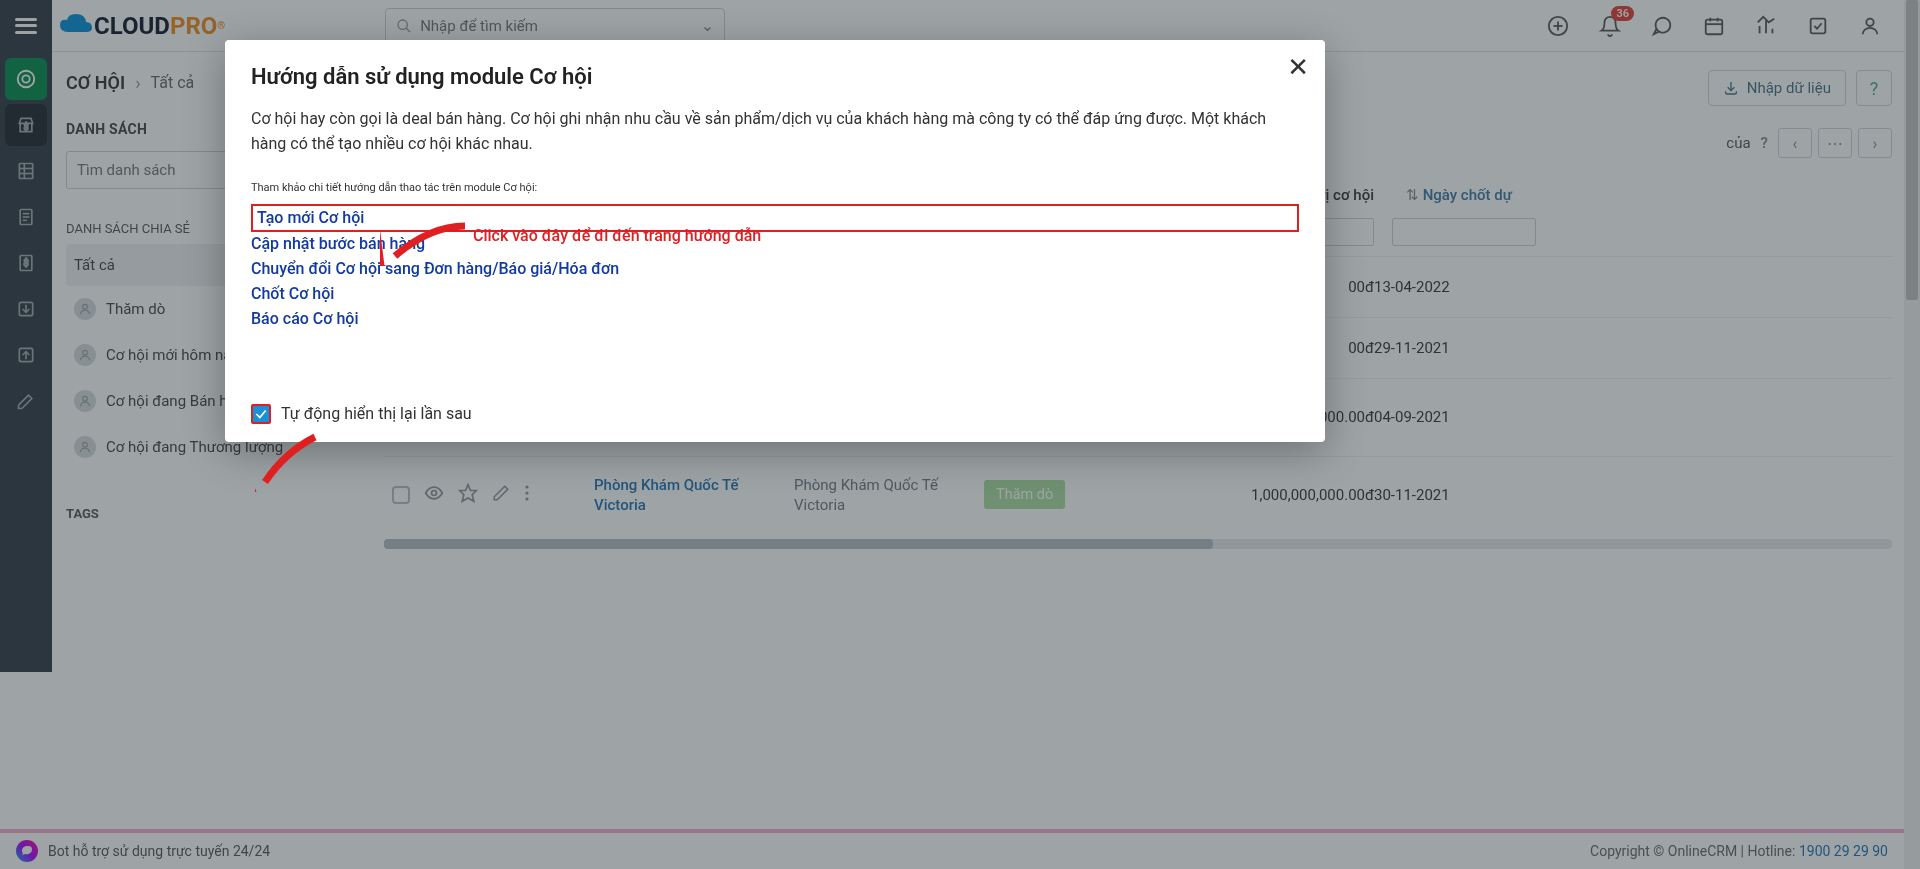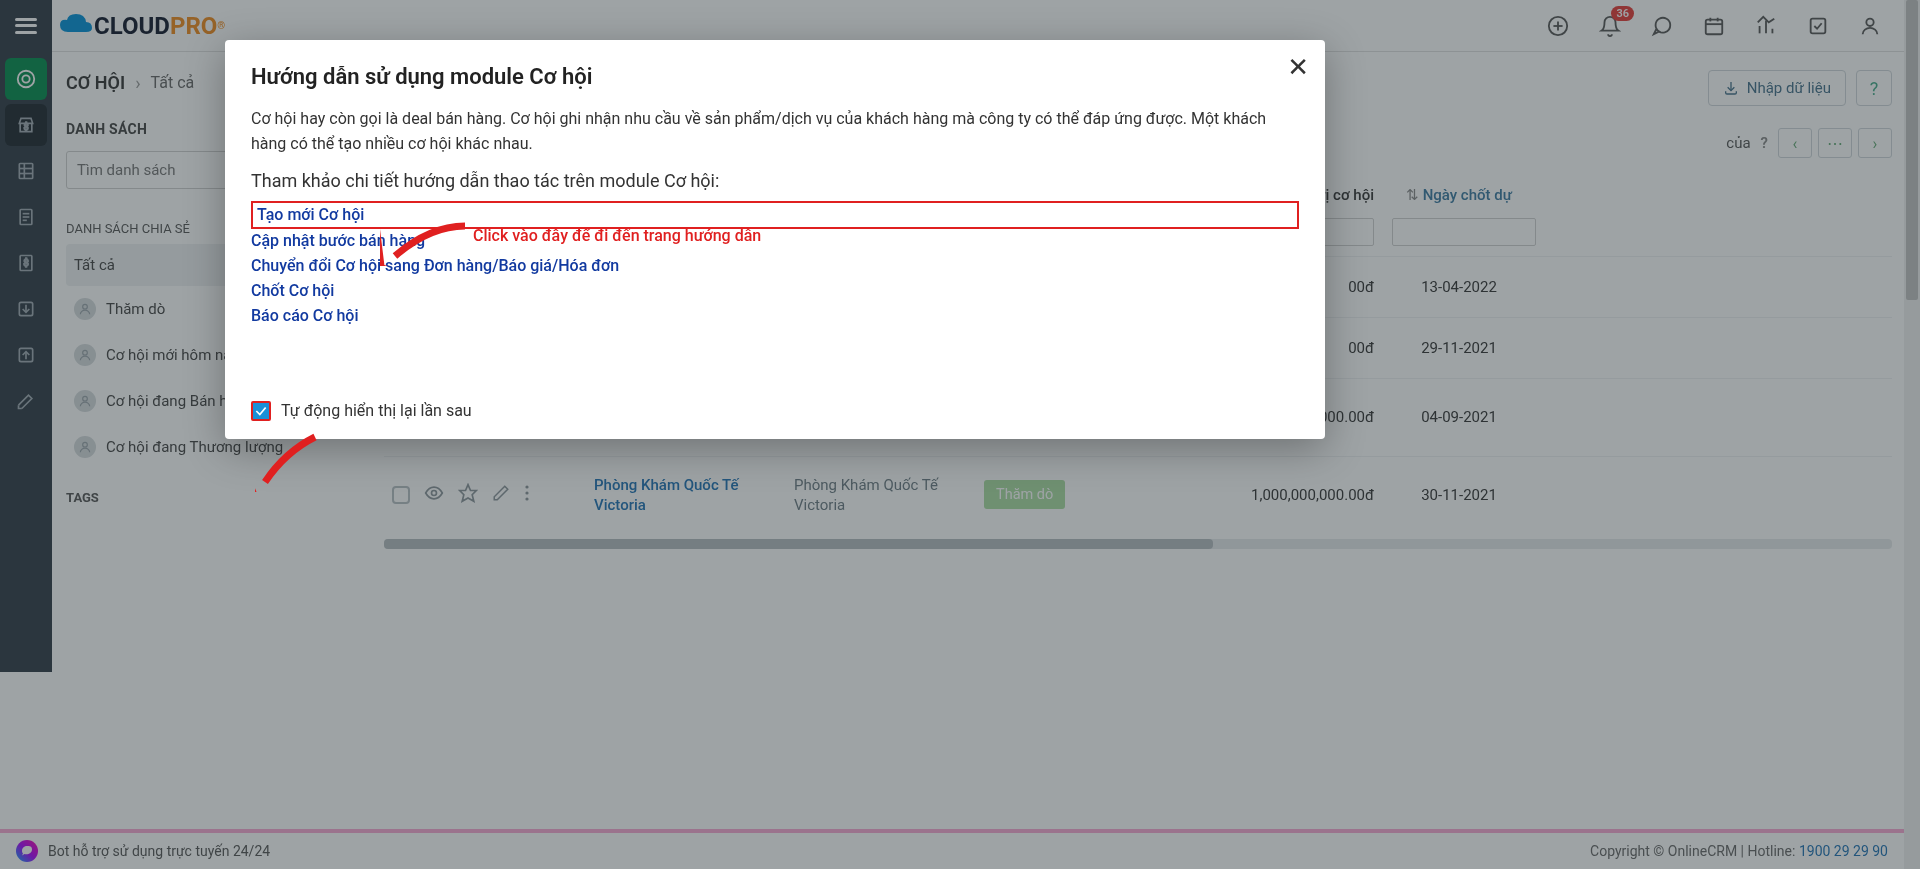--- a/index.html
+++ b/index.html
@@ -36,21 +36,21 @@
     .crumb-chev { color:#999; font-weight:400; }
     .crumb-sub { color:#666; font-weight:400; font-size:16px; }
     .side-h { margin-top:28px; font-size:14px; font-weight:700; color:#444; letter-spacing:.3px; }
     .side-search { margin-top:14px; width:100%; height:38px; border:1px solid #d0d0d0; border-radius:3px; padding:0 10px; font-size:15px; color:#666; outline:none; }
     .side-h2 { margin-top:32px; font-size:13px; font-weight:400; color:#555; }
     .side-list { margin-top:8px; }
     .side-item { padding:12px 8px; font-size:15px; color:#444; cursor:pointer; display:flex; align-items:center; gap:10px; border-radius:4px; }
     .side-item.sel { background:#eef1f3; }
     .side-avatar { width:22px; height:22px; border-radius:50%; background:#d5dadd; display:inline-flex; align-items:center; justify-content:center; }
     .side-avatar svg { stroke:#9aa4aa; }
-    .side-h3 { margin-top:20px; font-size:13px; font-weight:700; color:#555; }
+    .side-h3 { margin-top:36px; font-size:13px; font-weight:700; color:#555; }
     
     .main { flex:1; padding:18px 12px 0 12px; position:relative; }
     .main-top { display:flex; justify-content:flex-end; align-items:center; gap:10px; }
     .btn-import { border:1px solid #cfd6da; background:#fff; color:#44708a; height:36px; padding:0 14px; border-radius:4px; display:flex; align-items:center; gap:8px; font-size:15px; cursor:pointer; }
     .btn-help { border:1px solid #cfd6da; background:#fff; width:36px; height:36px; border-radius:4px; display:flex; align-items:center; justify-content:center; color:#4a8; cursor:pointer; font-size:18px; }
     .main-filter { margin-top:22px; display:flex; justify-content:flex-end; align-items:center; gap:10px; font-size:15px; color:#555; }
     .pager { display:flex; gap:6px; }
     .pgbtn { width:34px; height:30px; border:1px solid #cfd6da; background:#fff; border-radius:3px; display:flex; align-items:center; justify-content:center; color:#6a7; cursor:pointer; font-size:16px; }
     .qmark { color:#888; font-weight:600; }
     
@@ -67,35 +67,35 @@
     .filterrow input { height:28px; border:1px solid #d0d0d0; border-radius:2px; padding:0 6px; font-size:13px; }
     .trow { display:flex; align-items:center; padding:18px 0; border-top:1px solid #eef1f3; font-size:15px; }
     .cell-actions { width:210px; display:flex; align-items:center; gap:14px; padding-left:8px; color:#8a949a; }
     .chk { width:18px; height:18px; border:2px solid #b7bfc4; border-radius:4px; cursor:pointer; }
     .aic { cursor:pointer; }
     .cell-name { width:200px; color:#1f72b5; font-weight:500; line-height:1.35; }
     .cell-org { width:190px; color:#6c7b83; line-height:1.35; }
     .cell-stage { width:210px; }
     .stage-pill { display:inline-block; padding:6px 12px; border-radius:3px; font-size:14.5px; color:#2b5a2f; }
     .cell-amount { width:180px; text-align:right; color:#333; }
-    .cell-date { width:170px; text-align:center; color:#333; }
+    .cell-date { width:170px; color:#333; }
     .hscroll { height:10px; background:#e6e9eb; margin-top:6px; position:relative; border-radius:4px; }
     .hscroll-thumb { position:absolute; left:0; top:0; height:10px; width:55%; background:#b5bcc0; border-radius:4px; }
     
     .footer { position:absolute; left:0; bottom:0; width:1904px; height:40px; border-top:4px solid #f9a8d4; background:#fff; display:flex; align-items:center; padding:0 16px; font-size:14px; color:#555; }
     .msgr { width:22px; height:22px; border-radius:50%; background:linear-gradient(45deg,#0af,#a0f,#f0a); margin-right:10px; display:inline-flex; align-items:center; justify-content:center; }
     .footer-right { margin-left:auto; color:#666; }
     .footer-right a { color:#1f72b5; text-decoration:none; }
     
     .overlay { position:absolute; inset:0; background:rgba(40,50,56,.45); }
     .modal { position:absolute; left:225px; top:40px; width:1100px; background:#fff; border-radius:4px; box-shadow:0 10px 40px rgba(0,0,0,.3); padding:24px 26px 18px 26px; }
     .modal-title { font-size:22px; font-weight:600; color:#222; }
     .modal-close { position:absolute; right:16px; top:14px; font-size:26px; color:#333; cursor:pointer; font-weight:300; line-height:1; }
     .modal-p { margin-top:18px; font-size:16px; color:#333; line-height:1.55; }
-    .modal-sub { margin-top:13px; font-size:18px; color:#333; }
+    .modal-sub { margin-top:24px; font-size:11px; color:#333; }
     .modal-links { margin-top:10px; }
     .modal-links a { display:block; font-size:16px; color:#123aa0; text-decoration:none; font-weight:500; line-height:1.55; cursor:pointer; }
     .hl { border:2px solid #e02020; padding:0 4px; display:inline-block; }
     .anno1 { position:absolute; left:248px; top:186px; color:#e02020; font-size:16px; font-weight:500; }
     .anno2 { position:absolute; left:60px; top:368px; color:#e02020; font-size:16px; font-weight:500; }
     .arrow1 { position:absolute; left:155px; top:176px; }
     .arrow2 { position:absolute; left:30px; top:392px; }
     .autoshow { margin-top:72px; display:flex; align-items:center; gap:10px; font-size:16px; color:#333; }
     .cb { width:20px; height:20px; border:2px solid #e02020; background:#1a90d9; display:inline-flex; align-items:center; justify-content:center; border-radius:2px; }
     .cb svg { stroke:#fff; }
@@ -111,20 +111,28 @@
         <span></span>
       </div>
   </div>
   <div class="logo">
     <svg width="36" height="28" viewBox="0 0 36 28">
         <path d="M10 20 Q2 20 2 13 Q2 7 9 8 Q10 2 18 2 Q27 2 28 10 Q34 10 34 16 Q34 20 28 20 Z" fill="#0090d9"></path>
       </svg>
     <span class="logo-cloud">CLOUD</span>
       <span class="logo-pro">PRO</span>
       <span class="logo-r">®</span>
+  </div>
+  <div class="search-wrap">
+    <svg width="16" height="16" viewBox="0 0 24 24" fill="none" stroke="#999" stroke-width="2">
+        <circle cx="10" cy="10" r="7"></circle>
+        <line x1="21" y1="21" x2="15" y2="15"></line>
+      </svg>
+    <input class="search-input" placeholder="Nhập để tìm kiếm" style="">
+    <span class="search-caret">⌄</span>
   </div>
   <div class="topbar-right">
     <div class="top-icon">
         <svg width="22" height="22" viewBox="0 0 24 24" fill="none" stroke-width="2">
           <circle cx="12" cy="12" r="10"></circle>
           <line x1="12" y1="7" x2="12" y2="17"></line>
           <line x1="7" y1="12" x2="17" y2="12"></line>
         </svg>
       </div>
     <div class="top-icon">

